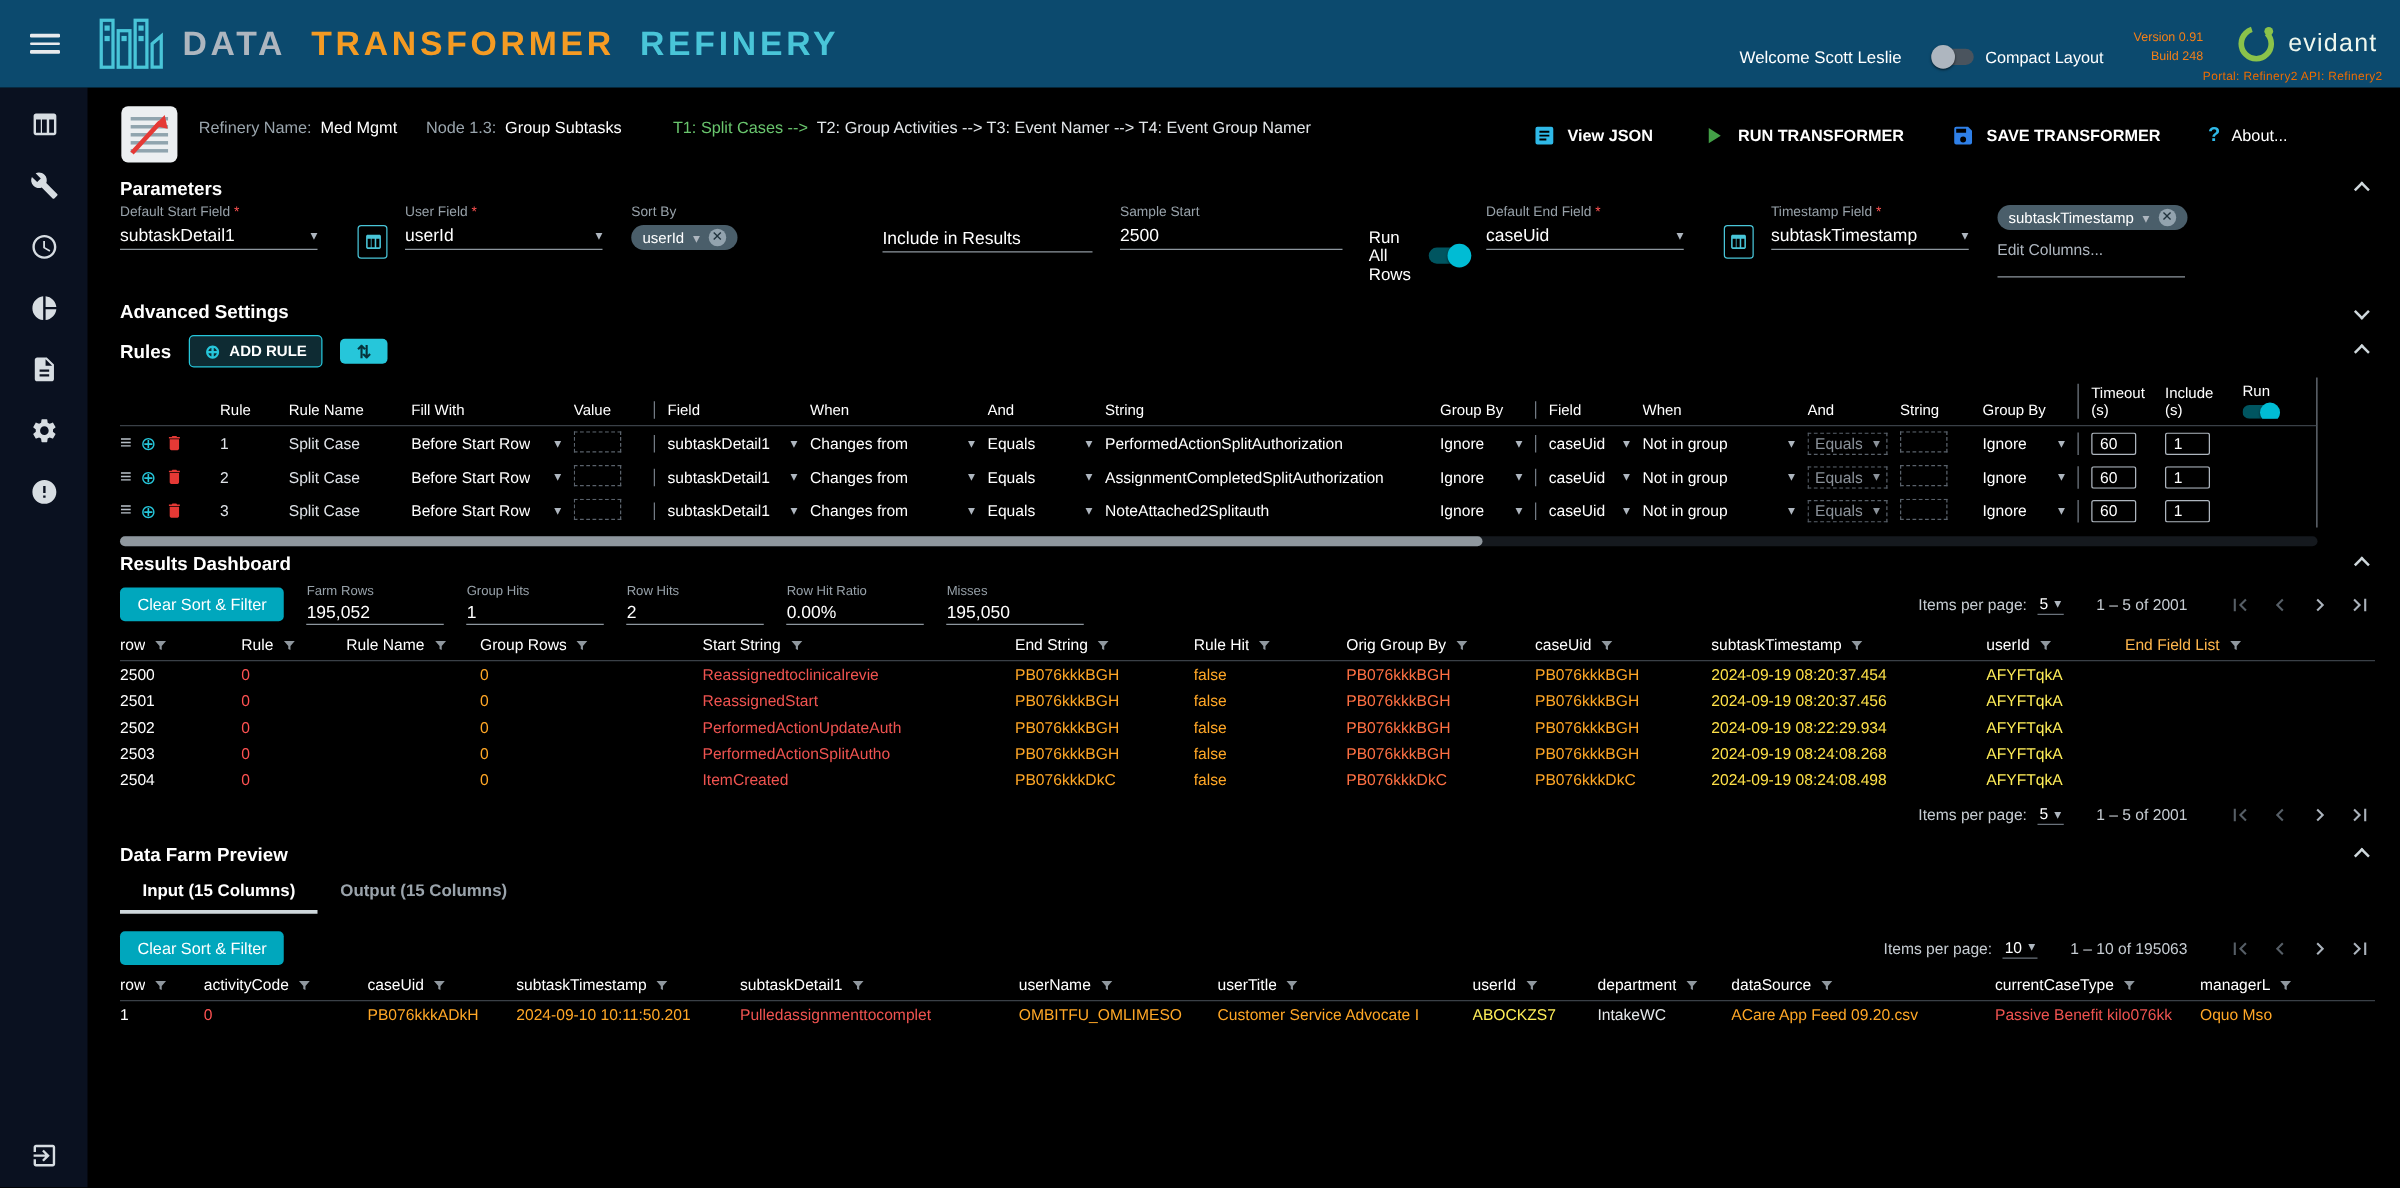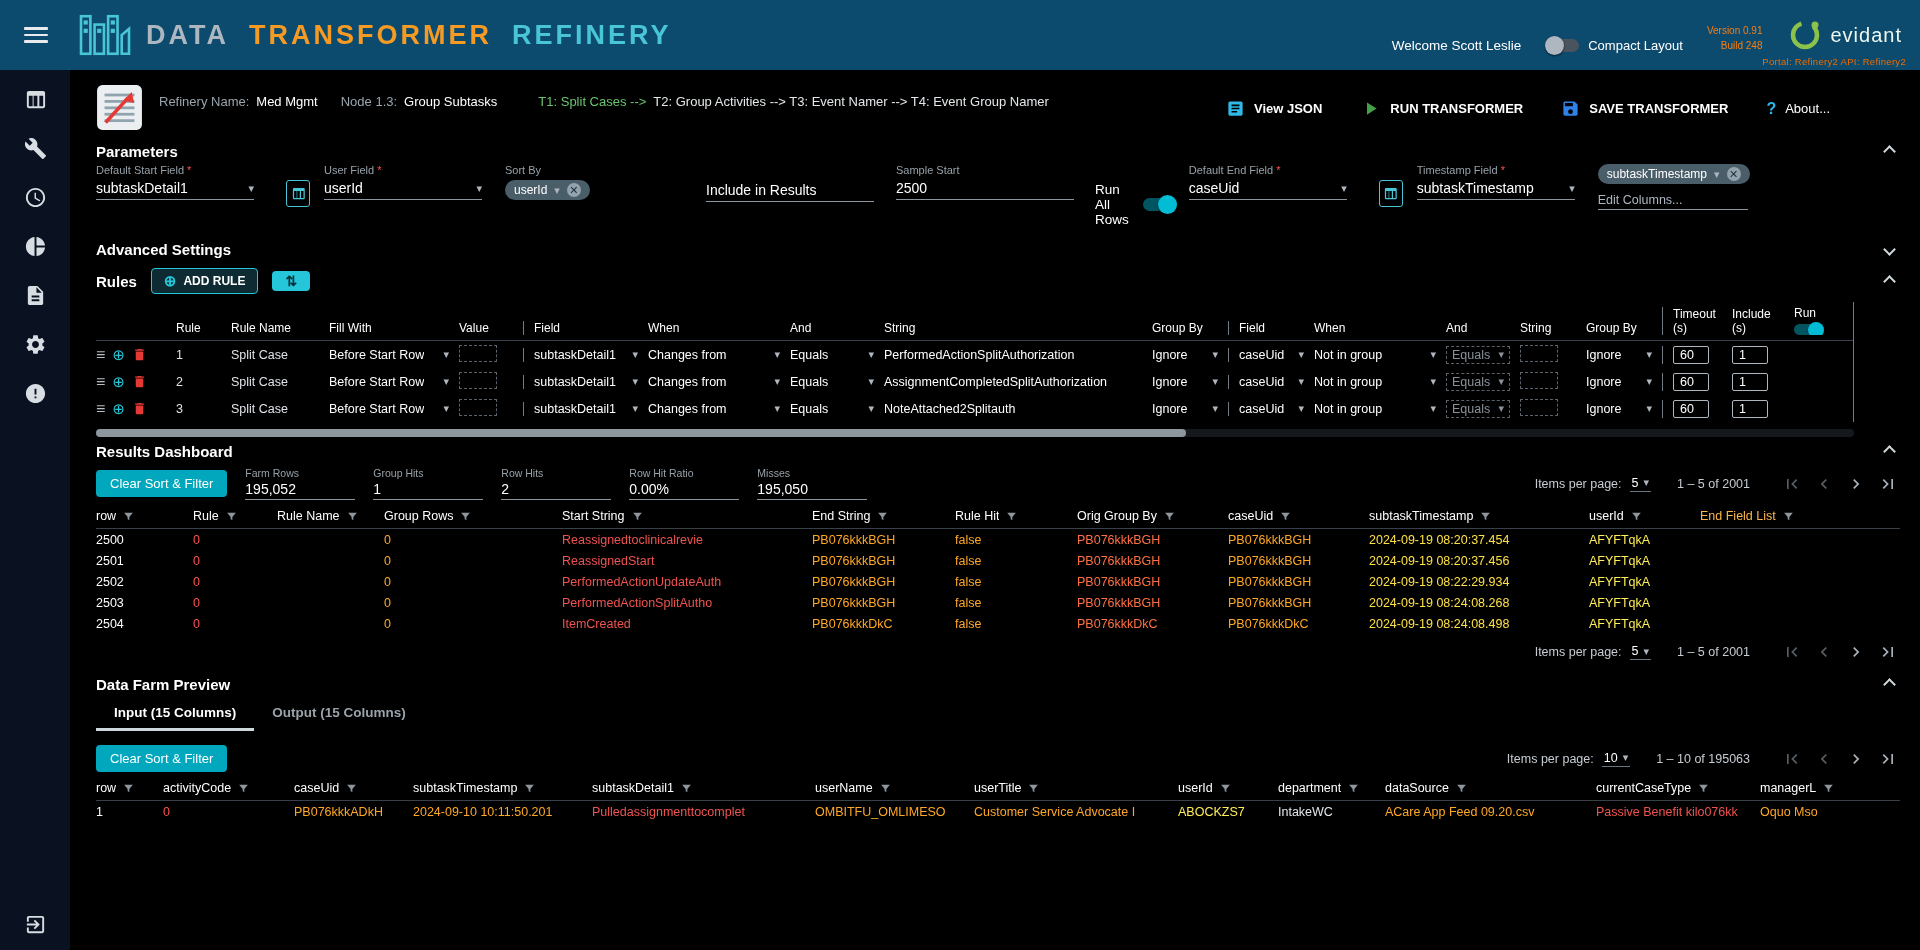--- a/index.html
+++ b/index.html
@@ -77,21 +77,21 @@
 .plabel{display:block;font-size:11px;color:#97a1a9;margin-bottom:4px}
 .req::after{content:" *";color:#ff5252}
 .pselect{display:flex;align-items:center;justify-content:space-between;width:158px;border-bottom:1px solid #8d969e;padding-bottom:3px;color:#fff;font-size:14px;cursor:pointer}
 .ptext{display:block;width:158px;border-bottom:1px solid #8d969e;padding-bottom:3px;color:#fff;font-size:14px}
 .w178{width:178px}.w140{width:140px}
 .solo{margin-top:18px}
 .chip{display:inline-flex;align-items:center;gap:7px;background:#4a5e6a;border-radius:14px;padding:3px 9px;font-size:12px;color:#fff;cursor:pointer}
 .chip .x{width:14px;height:14px;border-radius:50%;background:#93a3ae;color:#20323c;font-size:11px;line-height:14px;text-align:center}
 .plink{margin-top:16px;width:24px;height:27px;border:1px solid #49c5d8;border-radius:3px;display:flex;align-items:center;justify-content:center;cursor:pointer;background:none}
 .plink svg{width:15px;height:15px;fill:#49c5d8}
-.editcols{display:inline-block;margin-top:9px;color:#aeb6bf;font-size:12.5px;border-bottom:1px solid #8d969e;padding-bottom:2px;width:150px;cursor:pointer}
+.editcols{display:inline-block;margin-top:9px;color:#aeb6bf;font-size:12.5px;border-bottom:1px solid #8d969e;padding-bottom:14px;width:150px;cursor:pointer}
 .runall{display:flex;align-items:center;gap:14px;margin-top:18px;color:#fff;font-size:13.5px}
 
 
 .advanced{display:flex;align-items:center;justify-content:space-between;margin:14px 0 10px}
 
 
 .rules-head-row{display:flex;align-items:center;gap:14px;margin-bottom:8px}
 .add-rule-btn{display:flex;align-items:center;gap:7px;background:#0e2b33;border:1px solid #26c6da;border-radius:4px;color:#fff;font-size:12px;font-weight:bold;padding:3px 12px;cursor:pointer}
 .plus-circle{color:#26c6da;font-size:15px}
 .sort-rules-btn{background:#26c6da;border:none;border-radius:4px;color:#06333b;font-size:14px;font-weight:bold;padding:2px 13px;cursor:pointer}

